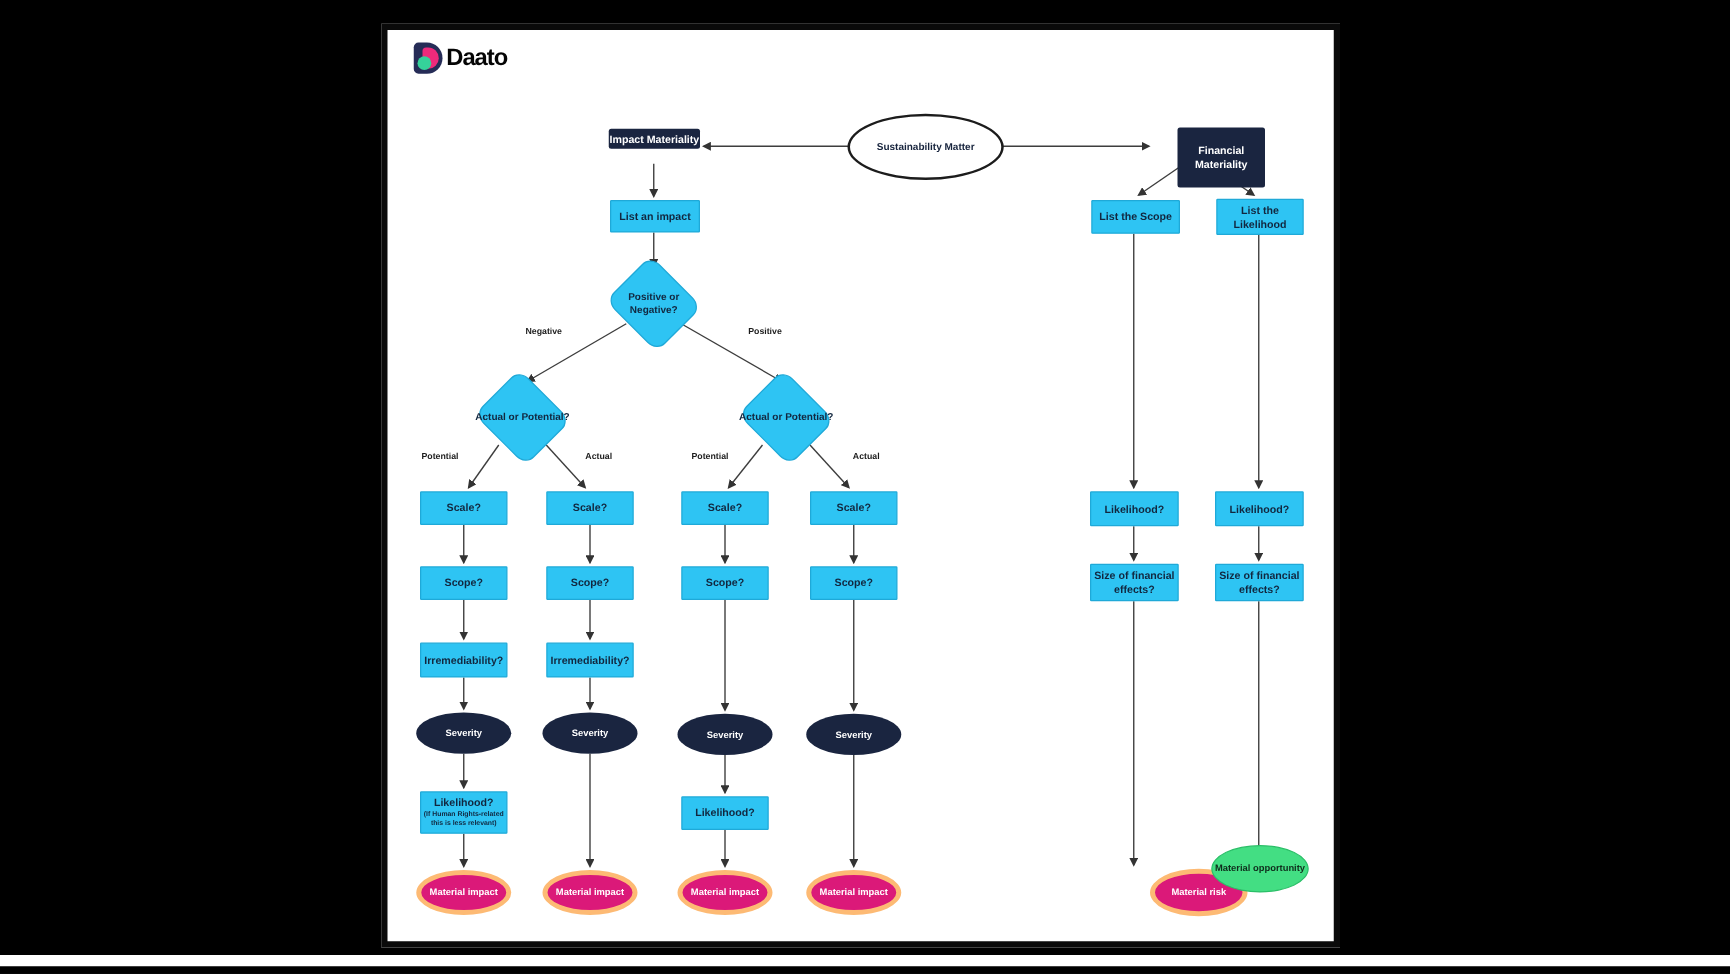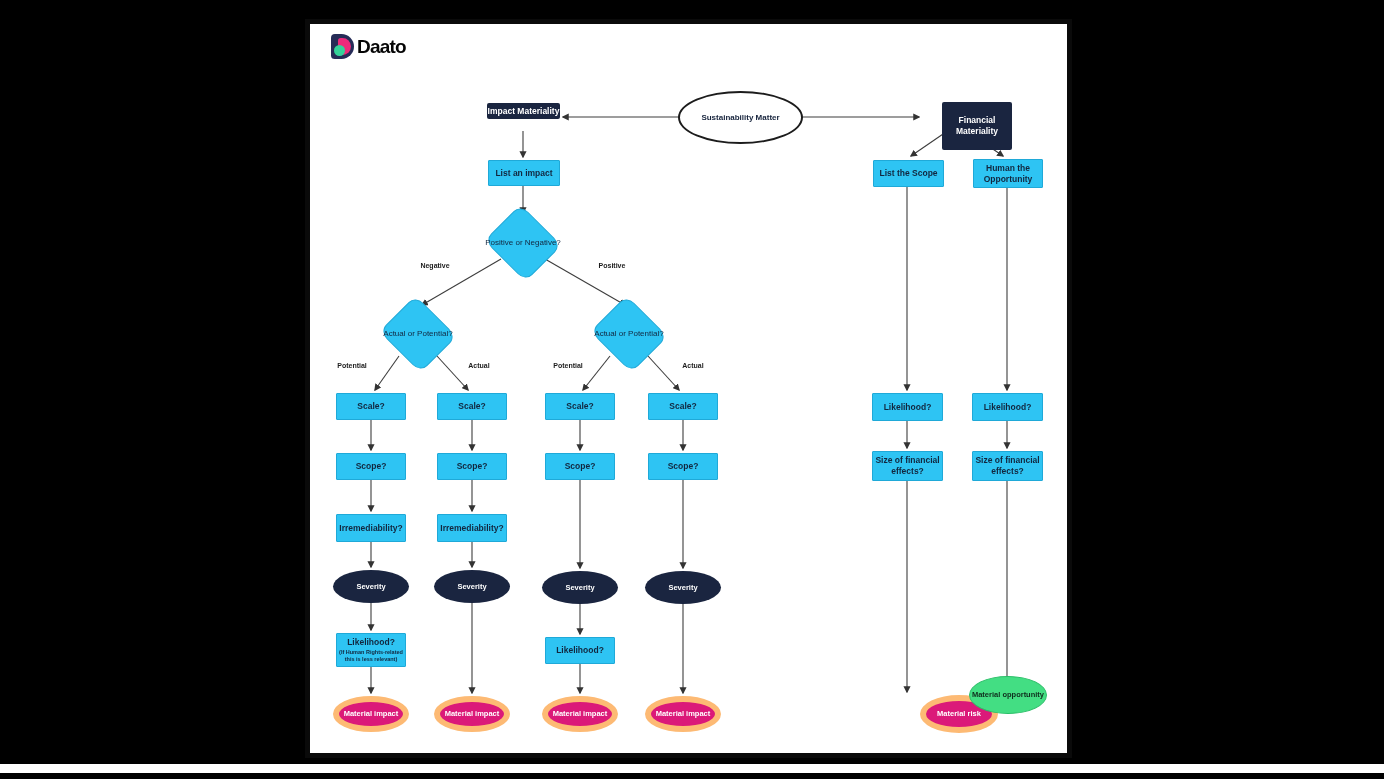--- a/index.html
+++ b/index.html
@@ -19,29 +19,29 @@
   #title{position:absolute;left:555px;top:37px;width:345px;text-align:center;
     font-size:17px;font-weight:800;color:#101010;}
   
   .node{position:absolute;display:flex;flex-direction:column;align-items:center;justify-content:center;
     text-align:center;font-weight:700;font-size:8.5px;line-height:1.25;box-sizing:border-box;z-index:2;}
   .box-cyan{background:#2ec4f3;color:#12273f;border:1px solid #1fa9d8;border-radius:1px;}
   .box-navy{background:#1a2540;color:#fff;border-radius:2px;}
   .ell{border-radius:50%;}
   .ell-white{background:#fff;border:2px solid #1c1c1c;color:#16233c;font-size:8px;}
   .ell-navy{background:#1a2540;color:#fff;font-size:7.5px;}
-  .ell-pink{background:#db1979;color:#fff;font-size:7.5px;border:6px solid #fdba74;}
+  .ell-pink{background:#db1979;color:#fff;font-size:7.5px;border:4px solid #fdba74;}
   .ell-green{background:#43de83;color:#0f2d1c;font-size:7.5px;border:1px solid #2bbf68;}
   
   .diamond{position:absolute;display:flex;align-items:center;justify-content:center;
     text-align:center;z-index:2;}
   .diamond .shape{position:absolute;left:50%;top:50%;width:52px;height:52px;
     transform:translate(-50%,-50%) rotate(45deg) scale(1.08,0.95);
     background:#2ec4f3;border:1.5px solid #1fa9d8;border-radius:10px;}
-  .diamond .lbl{position:relative;z-index:1;font-size:8px;font-weight:400;color:#12273f;line-height:1.2;}
+  .diamond .lbl{position:relative;z-index:1;font-size:8px;font-weight:700;color:#12273f;line-height:1.2;}
   
   .edge-label{position:absolute;width:60px;text-align:center;font-size:7px;font-weight:700;color:#1c1c1c;z-index:2;}
   .note{font-size:5.5px;font-weight:700;line-height:1.25;margin-top:1px;}
   #connectors{position:absolute;left:0;top:0;width:1384px;height:779px;z-index:1;pointer-events:none;}
 </style>
 </head>
 <body>
 
 <div id="page">
   <div id="canvas"></div>
@@ -110,21 +110,21 @@
     <span>Financial Materiality</span>
   </div>
 
   <div class="node box-cyan" style="left:488px;top:160px;width:72px;height:26px;">
     <span>List an impact</span>
   </div>
   <div class="node box-cyan" style="left:873px;top:160px;width:71px;height:27px;">
     <span>List the Scope</span>
   </div>
   <div class="node box-cyan" style="left:973px;top:159px;width:70px;height:29px;">
-    <span>Human the Opportunity</span>
+    <span>List the Likelihood</span>
   </div>
 
   <div class="diamond" style="left:483px;top:215px;width:80px;height:56px;">
     <span class="shape"></span>
     <span class="lbl">Positive or Negative?</span>
   </div>
   <div class="diamond" style="left:378px;top:306px;width:80px;height:56px;">
     <span class="shape"></span>
     <span class="lbl">Actual or Potential?</span>
   </div>

